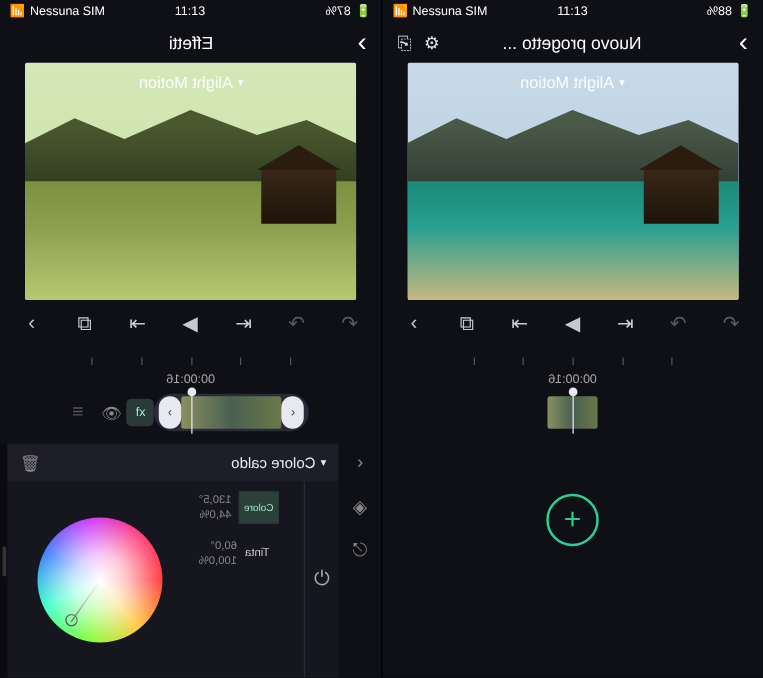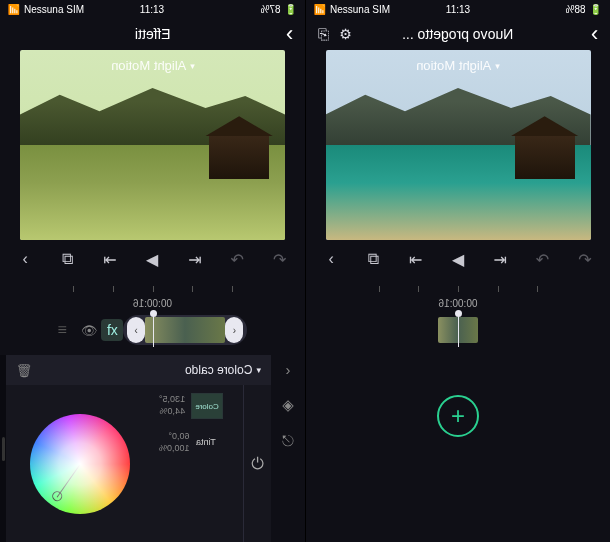--- a/index.html
+++ b/index.html
@@ -49,21 +49,21 @@
     .timeline-area { padding: 4px 0 8px; }
     .ticks { height: 14px; position: relative; margin: 0 20px; }
     .tick { position: absolute; width: 1px; height: 6px; background: #555; top: 4px; }
     .tc-label { color: #aaa; font-size: 10px; text-align: center; transform: scaleX(-1); margin-top: 2px; }
     .track { height: 34px; position: relative; display: flex; align-items: center; justify-content: center; gap: 0; margin-top: 4px; }
     .track-handles .clip-wrap { border-radius: 16px; background:#2a2a38; padding: 2px 4px; display:flex; align-items:center; }
     .handle { width: 18px; height: 26px; background: #e8e8f0; border-radius: 12px; display: flex; align-items: center; justify-content: center; color: #444; font-size: 10px; }
     .handle.h-left { transform: scaleX(-1); }
     .clip { width: 80px; height: 26px; background: linear-gradient(90deg,#8a9060,#4a6050,#6a7848); border-radius: 2px; }
     .clip.sm { width: 40px; }
-    .eye { width: 22px; height: 22px; border-radius: 4px; background: #2a3a36; color: #9eeee0; font-size: 14px; display:flex; align-items:center; justify-content:center; margin-left: 4px; }
+    .eye { width: 22px; height: 22px; border-radius: 4px; background: #2a3a36; color: #9eeee0; font-size: 10px; display:flex; align-items:center; justify-content:center; margin-left: 4px; }
     .eye2 { color:#888; font-size:13px; margin-left: 6px; }
     .playhead { position: absolute; top: 0; bottom: 0; left: 50%; width: 1px; background: #e8e8f0; }
     .playhead::before { content:""; position:absolute; top:-3px; left:-3px; width:7px; height:7px; border-radius:50%; background:#e8e8f0; }
     .menu-icon { color:#555; font-size:16px; margin-right: 8px; }
 
     
     .panel { flex: 1; display: flex; background: #16161e; }
     .panel-main { flex: 1; display:flex; flex-direction:column; }
     .panel-head { height: 30px; background: #1e1e28; display:flex; align-items:center; justify-content:space-between; padding: 0 10px; }
     .panel-title { color:#e8e8f0; font-size:12px; transform: scaleX(-1); display:flex; gap:4px; align-items:center; }

